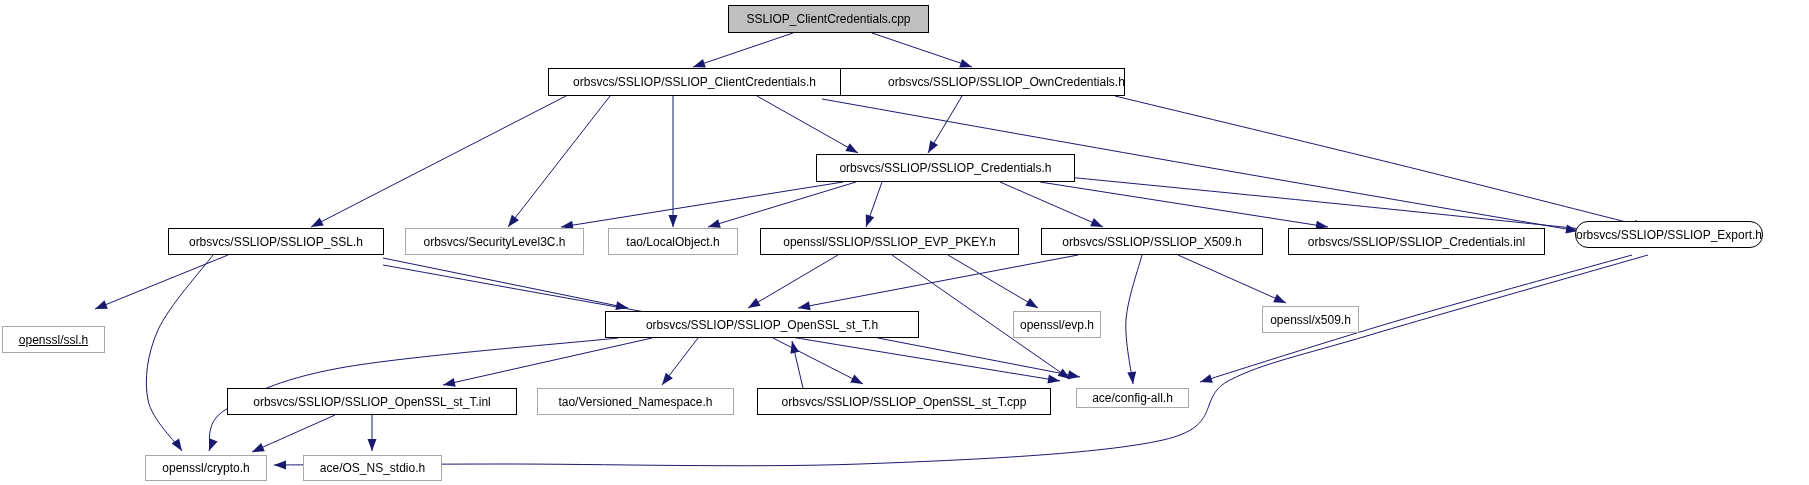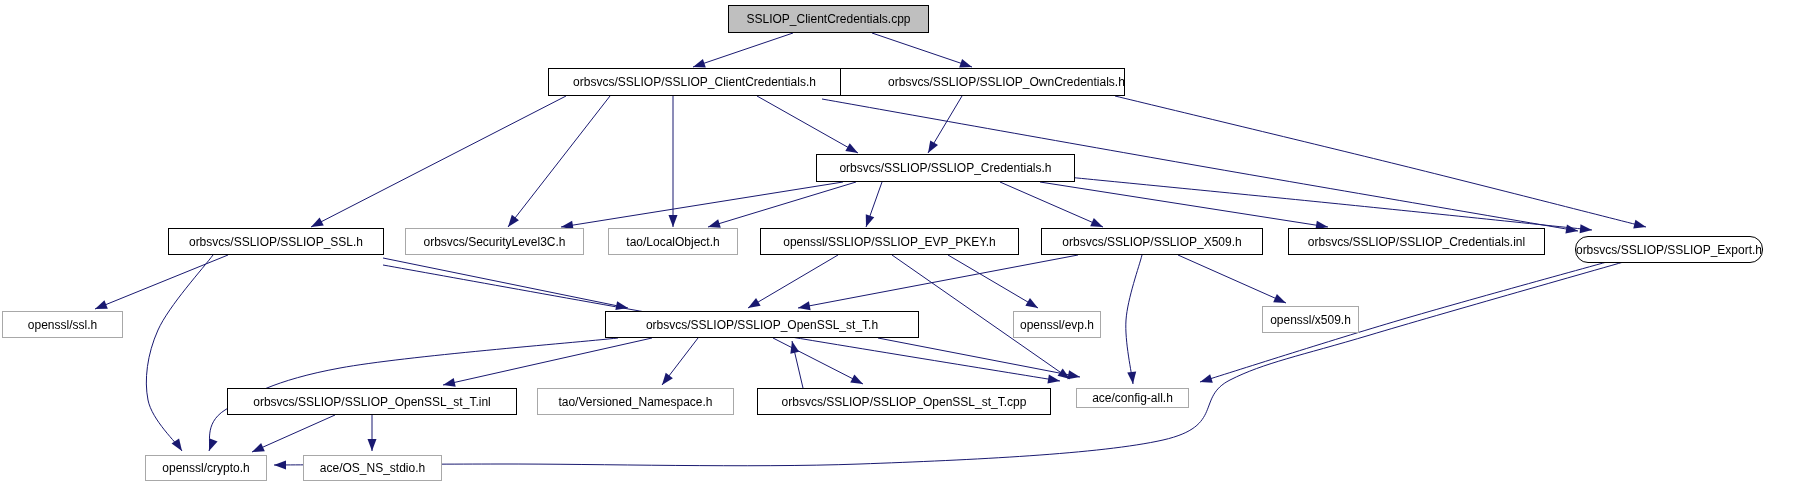--- a/index.html
+++ b/index.html
@@ -94,22 +94,22 @@
       <div class="node root" style="left: 728px; top: 5px; width: 201px; height: 28px; background: rgb(191, 191, 191);">SSLIOP_ClientCredentials.cpp</div>
       <div class="node internal" style="left: 528px; top: 68px; width: 293px; height: 28px; margin-left: 20px;">orbsvcs/SSLIOP/SSLIOP_ClientCredentials.h</div>
       <div class="node internal" style="left: 840px; top: 68px; width: 285px; height: 28px; padding-left: 48px;">orbsvcs/SSLIOP/SSLIOP_OwnCredentials.h</div>
       <div class="node internal" style="left: 808px; top: 154px; width: 259px; height: 28px; margin-left: 8px;">orbsvcs/SSLIOP/SSLIOP_Credentials.h</div>
       <div class="node internal" style="left: 168px; top: 228px; width: 216px; height: 27px;">orbsvcs/SSLIOP/SSLIOP_SSL.h</div>
       <div class="node external" style="left: 405px; top: 228px; width: 179px; height: 27px;">orbsvcs/SecurityLevel3C.h</div>
       <div class="node external" style="left: 608px; top: 228px; width: 130px; height: 27px;">tao/LocalObject.h</div>
       <div class="node internal" style="left: 760px; top: 228px; width: 259px; height: 27px;">openssl/SSLIOP/SSLIOP_EVP_PKEY.h</div>
       <div class="node internal" style="left: 1041px; top: 228px; width: 222px; height: 27px;">orbsvcs/SSLIOP/SSLIOP_X509.h</div>
       <div class="node internal" style="left: 1288px; top: 228px; width: 257px; height: 27px;">orbsvcs/SSLIOP/SSLIOP_Credentials.inl</div>
-      <div class="node internal" style="left: 1575px; top: 236px; width: 188px; height: 27px; border-radius: 13px;">orbsvcs/SSLIOP/SSLIOP_Export.h</div>
-      <div class="node external" style="left: 2px; top: 311px; width: 121px; height: 27px;">openssl/ssl.h</div>
+      <div class="node internal" style="left: 1575px; top: 221px; width: 188px; height: 27px; border-radius: 13px;">orbsvcs/SSLIOP/SSLIOP_Export.h</div>
+      <div class="node external" style="left: 2px; top: 326px; width: 103px; height: 27px; text-decoration: underline;">openssl/ssl.h</div>
       <div class="node internal" style="left: 605px; top: 311px; width: 314px; height: 27px;">orbsvcs/SSLIOP/SSLIOP_OpenSSL_st_T.h</div>
       <div class="node external" style="left: 1013px; top: 311px; width: 88px; height: 27px;">openssl/evp.h</div>
       <div class="node external" style="left: 1262px; top: 306px; width: 97px; height: 27px;">openssl/x509.h</div>
       <div class="node internal" style="left: 227px; top: 388px; width: 290px; height: 27px;">orbsvcs/SSLIOP/SSLIOP_OpenSSL_st_T.inl</div>
       <div class="node external" style="left: 537px; top: 388px; width: 197px; height: 27px;">tao/Versioned_Namespace.h</div>
       <div class="node internal" style="left: 757px; top: 388px; width: 294px; height: 27px;">orbsvcs/SSLIOP/SSLIOP_OpenSSL_st_T.cpp</div>
       <div class="node external" style="left: 1076px; top: 388px; width: 113px; height: 20px;">ace/config-all.h</div>
       <div class="node external" style="left: 145px; top: 455px; width: 122px; height: 26px;">openssl/crypto.h</div>
       <div class="node external" style="left: 303px; top: 455px; width: 139px; height: 26px;">ace/OS_NS_stdio.h</div>
     </div>

